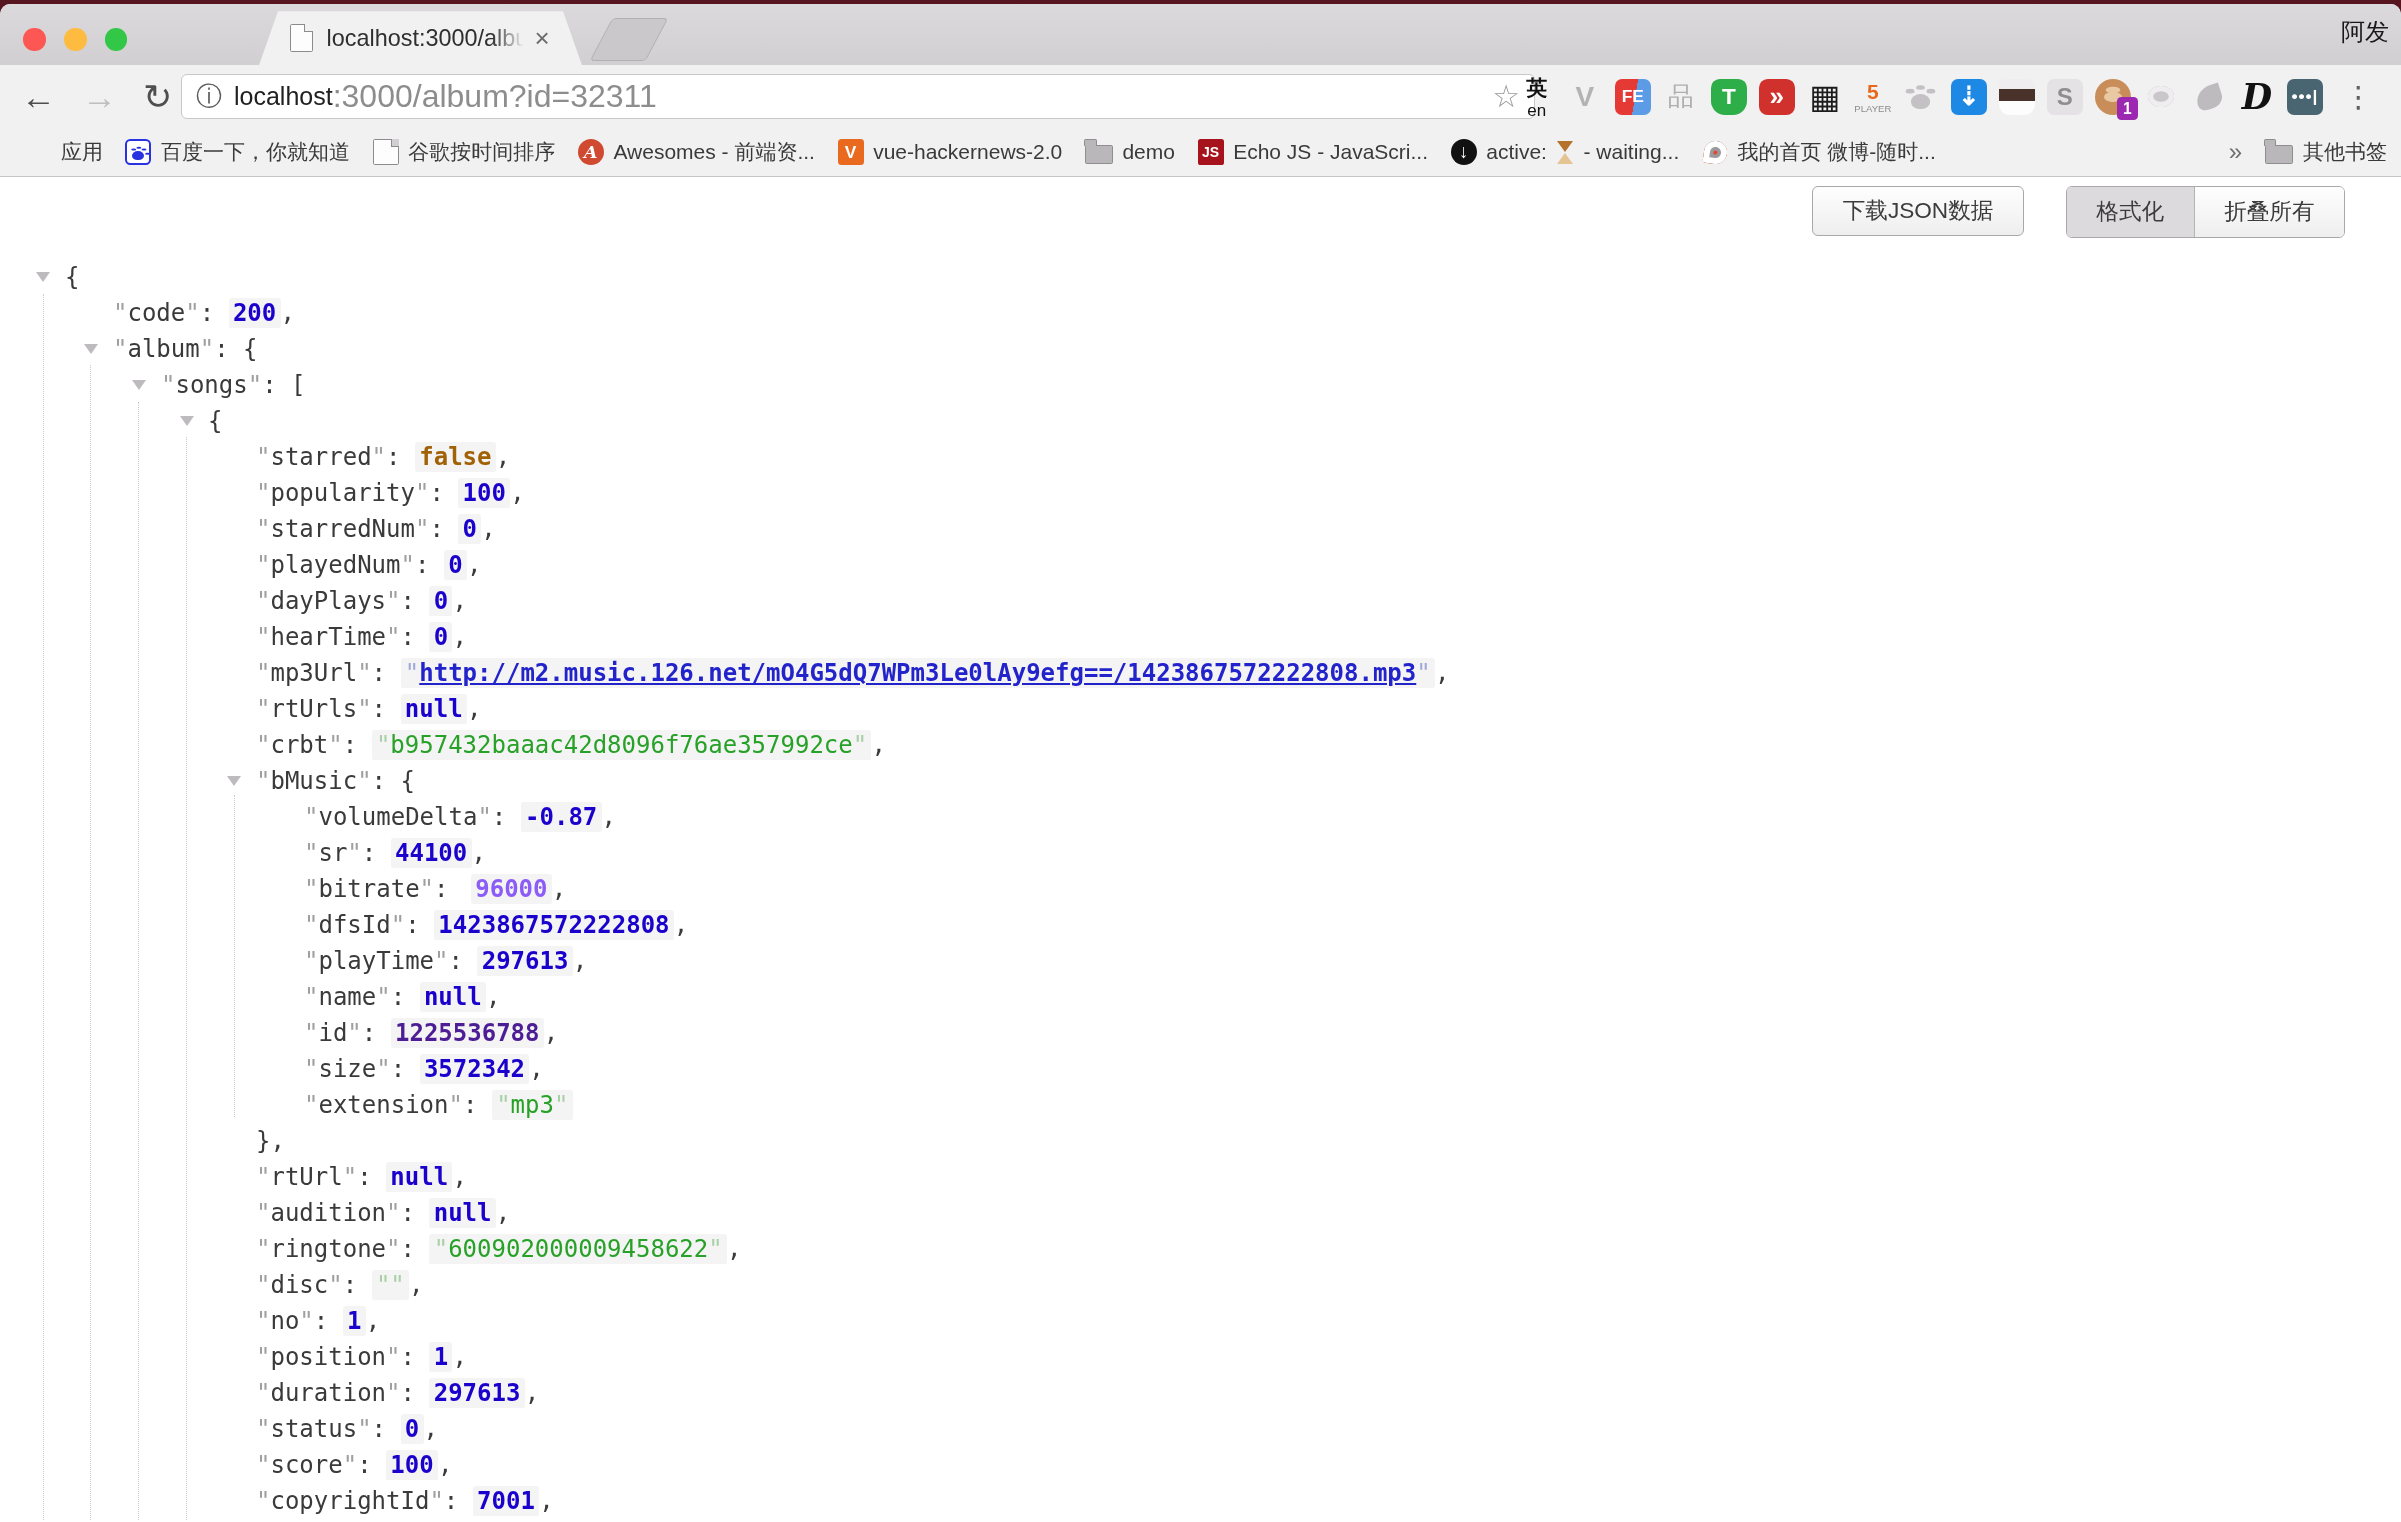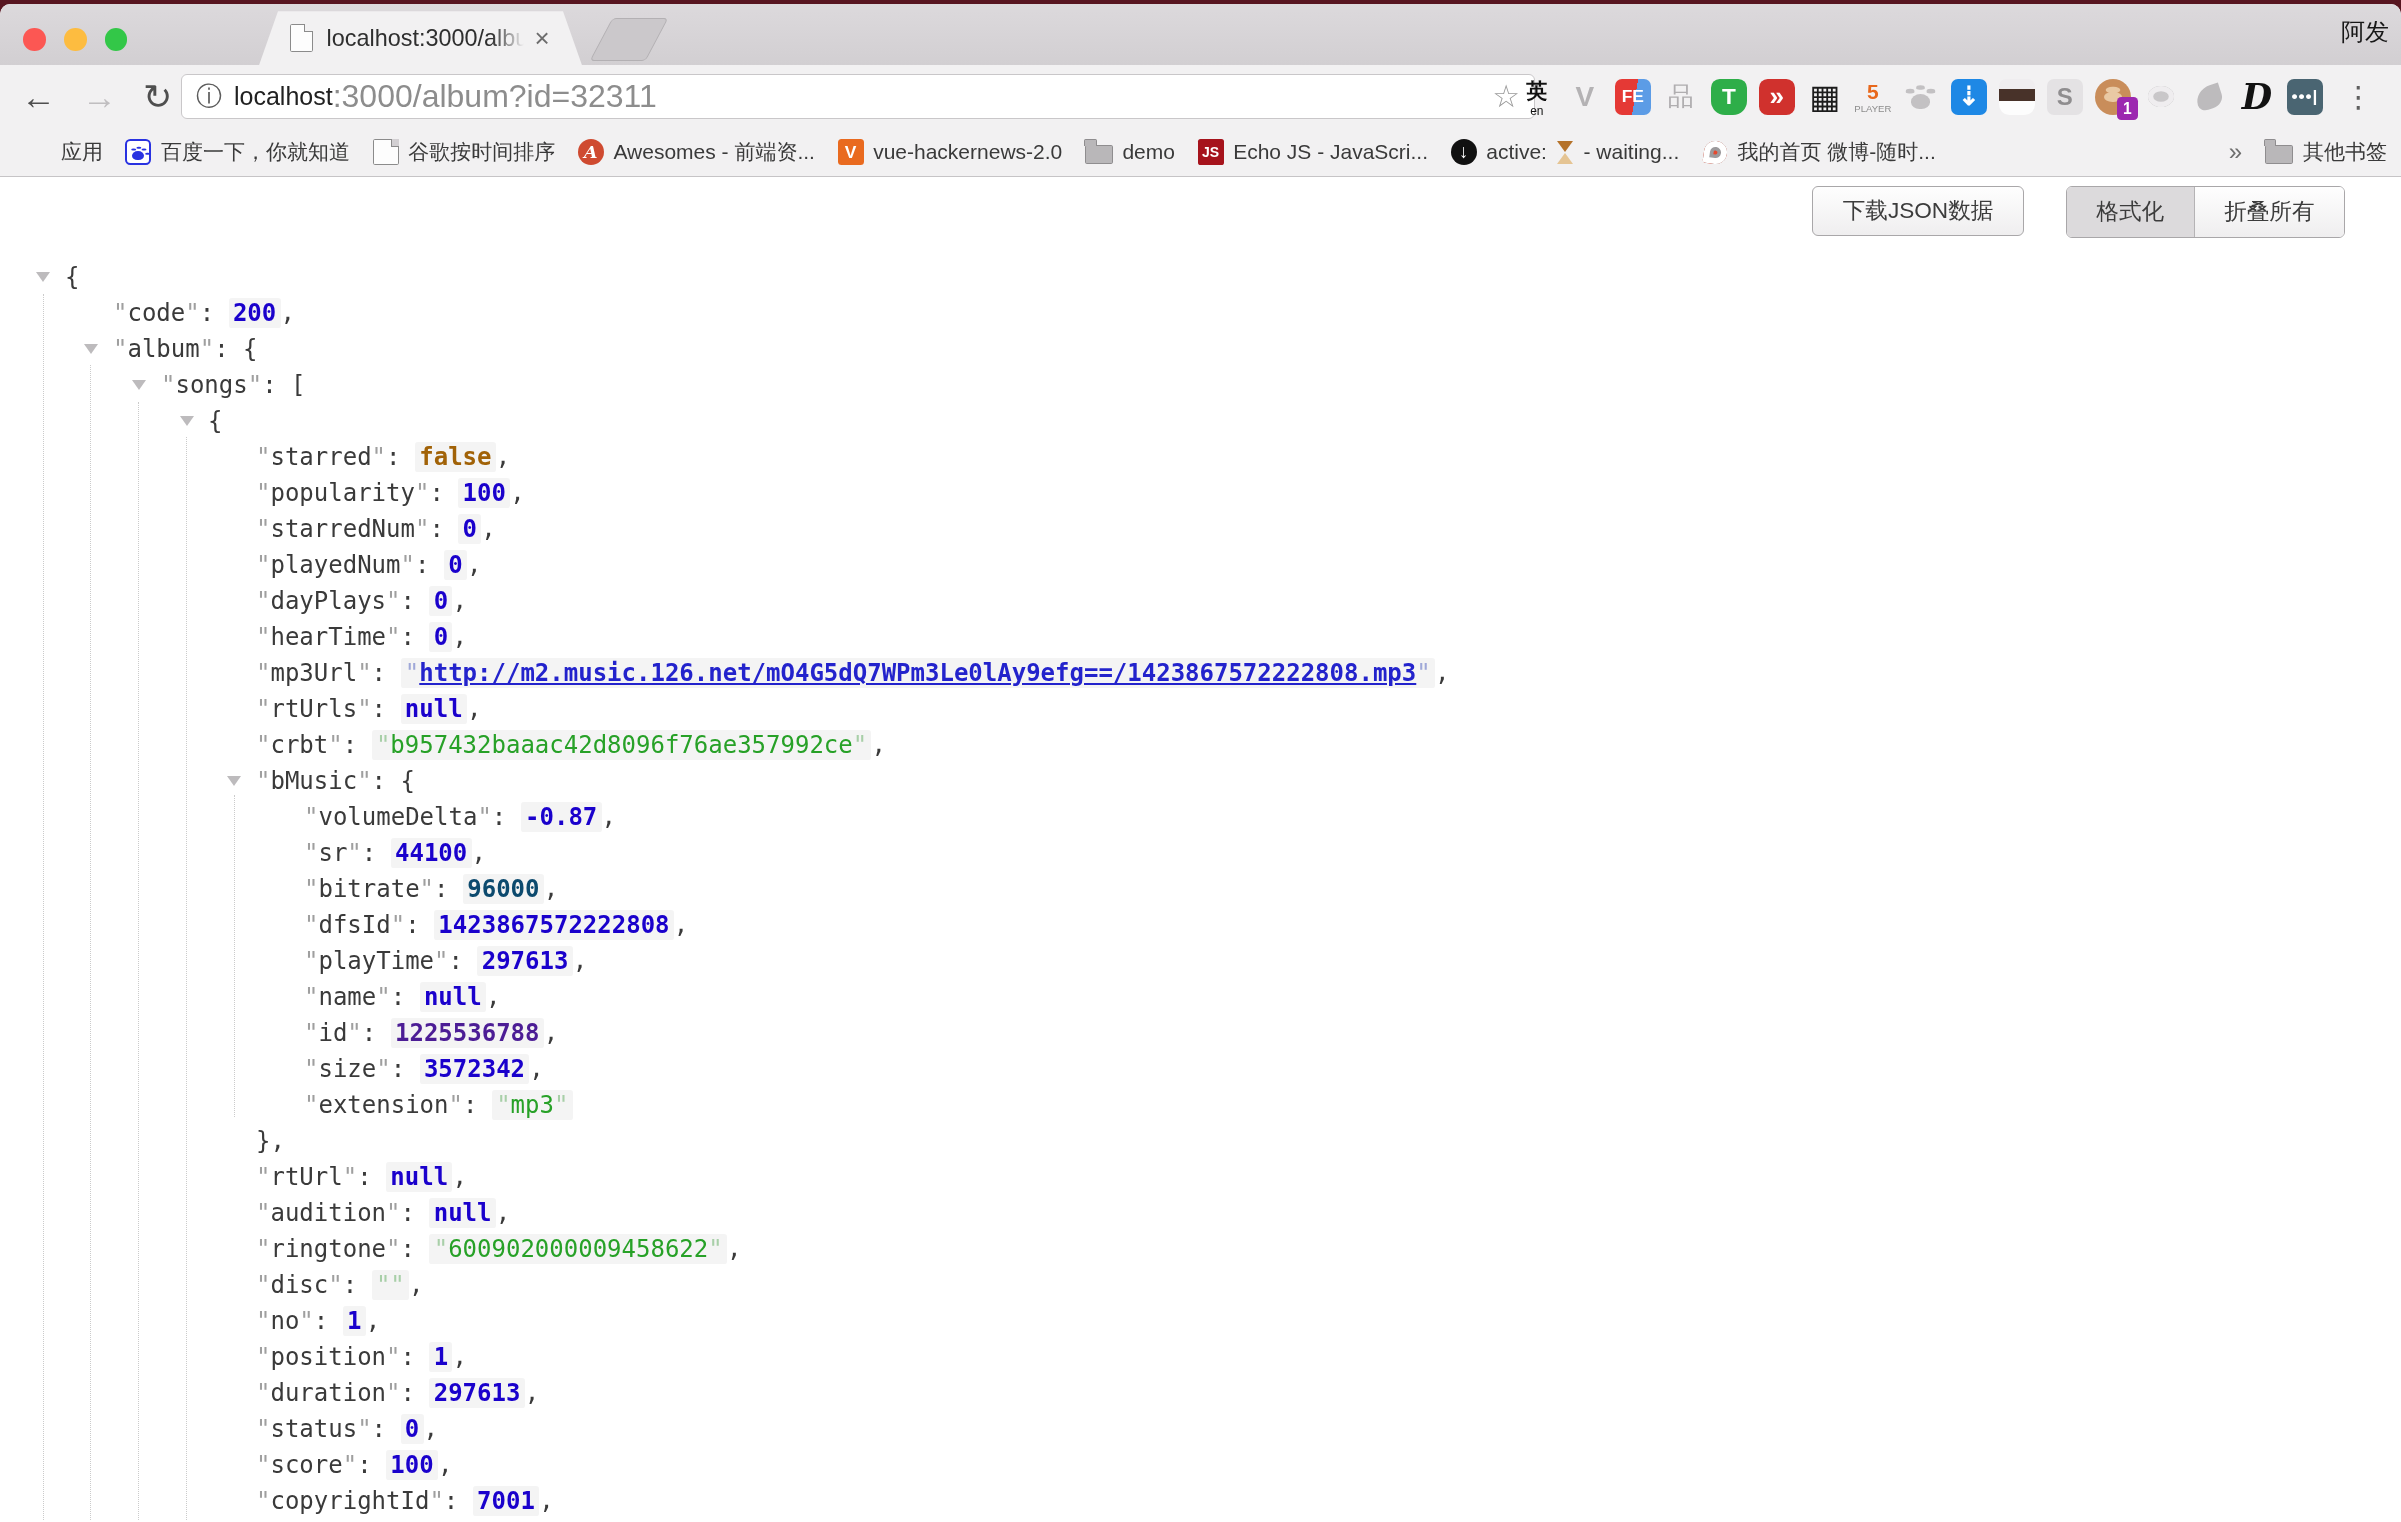--- a/index.html
+++ b/index.html
@@ -30,21 +30,21 @@
   .nav-glyph.disabled { color:#c0bec0; }
   .urlbar { position:absolute; left:181px; top:8.7px; width:1354px; height:45px; background:#fff; border:1.7px solid #c9c7c9; border-radius:6px; display:flex; align-items:center; padding:0 14px; }
   .info-glyph { font-size:26px; color:#5c5c5c; margin-right:12px; }
   .url-host { font-size:25px; color:#212121; }
   .url-rest { font-size:32px; color:#8d8d8d; }
   .star-glyph { margin-left:auto; font-size:31px; color:#9a9a9a; }
   .extrow { position:absolute; right:28px; top:0; height:100%; display:flex; align-items:center; gap:12px; }
   .ext { position:relative; width:36px; height:36px; display:flex; flex-direction:column; align-items:center; justify-content:center; border-radius:7px; font-weight:bold; }
   .ext .sub { display:block; font-size:9.6px; line-height:1; font-weight:normal; }
   .translate-icon { color:#111; font-size:21px; }
-  .translate-icon .sub { font-size:12px; }
+  .translate-icon .sub { font-size:17px; }
   .vimium-icon { color:#b4b2b4; font-size:28px; }
   .fehelper-icon { background:linear-gradient(100deg,#e53935 55%,#5c9ce6 55%); color:#fff; font-size:17.4px; }
   .sitemap-icon { color:#b0aeb0; font-size:26px; font-weight:normal; }
   .shield-t-icon { background:#2eae49; color:#fff; font-size:22.6px; border-radius:8.7px 8.7px 14px 14px; }
   .fastforward-icon { background:#d0312d; color:#fff; font-size:26px; border-radius:8.7px; }
   .qrcode-icon { color:#1c1c1c; font-size:33px; font-weight:normal; }
   .html5-player-icon { color:#e8681c; font-size:21px; }
   .html5-player-icon .sub { color:#8d8d8d; }
   .paw-icon::before { content:""; width:19px; height:14.8px; background:#c3c1c3; border-radius:50% 50% 45% 45%; box-shadow:-10.4px -10.4px 0 -5.2px #c3c1c3, 0 -14px 0 -5.2px #c3c1c3, 10.4px -10.4px 0 -5.2px #c3c1c3; margin-top:8.7px; }
   .download-v-icon { background:#1e88e5; color:#fff; font-size:26px; }
@@ -269,21 +269,21 @@
         <div class="json-row" style="padding-left: 256px;"><span class="q">"</span><span class="key">starredNum</span><span class="q">"</span><span>: </span><span class="val lit" style="color: rgb(26, 1, 204);">0</span><span>,</span></div>
         <div class="json-row" style="padding-left: 256px;"><span class="q">"</span><span class="key">playedNum</span><span class="q">"</span><span>: </span><span class="val lit" style="color: rgb(26, 1, 204);">0</span><span>,</span></div>
         <div class="json-row" style="padding-left: 256px;"><span class="q">"</span><span class="key">dayPlays</span><span class="q">"</span><span>: </span><span class="val lit" style="color: rgb(26, 1, 204);">0</span><span>,</span></div>
         <div class="json-row" style="padding-left: 256px;"><span class="q">"</span><span class="key">hearTime</span><span class="q">"</span><span>: </span><span class="val lit" style="color: rgb(26, 1, 204);">0</span><span>,</span></div>
         <div class="json-row" style="padding-left: 256px;"><span class="q">"</span><span class="key">mp3Url</span><span class="q">"</span><span>: </span><span class="val"><span style="color: rgb(159, 168, 216);">"</span><span class="lnk" style="color: rgb(35, 35, 204);">http://m2.music.126.net/mO4G5dQ7WPm3Le0lAy9efg==/1423867572222808.mp3</span><span style="color: rgb(159, 168, 216);">"</span></span><span>,</span></div>
         <div class="json-row" style="padding-left: 256px;"><span class="q">"</span><span class="key">rtUrls</span><span class="q">"</span><span>: </span><span class="val lit" style="color: rgb(26, 1, 204);">null</span><span>,</span></div>
         <div class="json-row" style="padding-left: 256px;"><span class="q">"</span><span class="key">crbt</span><span class="q">"</span><span>: </span><span class="val"><span style="color: rgb(168, 207, 168);">"</span><span style="color: rgb(39, 161, 39);">b957432baaac42d8096f76ae357992ce</span><span style="color: rgb(168, 207, 168);">"</span></span><span>,</span></div>
         <div class="json-row" style="padding-left: 256px;"><span class="tri" style="left: 227px;"></span><span class="q">"</span><span class="key">bMusic</span><span class="q">"</span><span>: </span><span>{</span></div>
         <div class="json-row" style="padding-left: 304px;"><span class="q">"</span><span class="key">volumeDelta</span><span class="q">"</span><span>: </span><span class="val lit" style="color: rgb(26, 1, 204);">-0.87</span><span>,</span></div>
         <div class="json-row" style="padding-left: 304px;"><span class="q">"</span><span class="key">sr</span><span class="q">"</span><span>: </span><span class="val lit" style="color: rgb(26, 1, 204);">44100</span><span>,</span></div>
-        <div class="json-row" style="padding-left: 304px;"><span class="q">"</span><span class="key">bitrate</span><span class="q">"</span><span>: </span><span class="val lit" style="color: #0c4a6e;">96000</span><span>,</span></div>
+        <div class="json-row" style="padding-left: 304px;"><span class="q">"</span><span class="key">bitrate</span><span class="q">"</span><span>: </span><span class="val lit" style="color: #8b5cf6; margin-left: 8px;">96000</span><span>,</span></div>
         <div class="json-row" style="padding-left: 304px;"><span class="q">"</span><span class="key">dfsId</span><span class="q">"</span><span>: </span><span class="val lit" style="color: rgb(26, 1, 204);">1423867572222808</span><span>,</span></div>
         <div class="json-row" style="padding-left: 304px;"><span class="q">"</span><span class="key">playTime</span><span class="q">"</span><span>: </span><span class="val lit" style="color: rgb(26, 1, 204);">297613</span><span>,</span></div>
         <div class="json-row" style="padding-left: 304px;"><span class="q">"</span><span class="key">name</span><span class="q">"</span><span>: </span><span class="val lit" style="color: rgb(26, 1, 204);">null</span><span>,</span></div>
         <div class="json-row" style="padding-left: 304px;"><span class="q">"</span><span class="key">id</span><span class="q">"</span><span>: </span><span class="val lit" style="color: #4c1d95;">1225536788</span><span>,</span></div>
         <div class="json-row" style="padding-left: 304px;"><span class="q">"</span><span class="key">size</span><span class="q">"</span><span>: </span><span class="val lit" style="color: rgb(26, 1, 204);">3572342</span><span>,</span></div>
         <div class="json-row" style="padding-left: 304px;"><span class="q">"</span><span class="key">extension</span><span class="q">"</span><span>: </span><span class="val"><span style="color: rgb(168, 207, 168);">"</span><span style="color: rgb(39, 161, 39);">mp3</span><span style="color: rgb(168, 207, 168);">"</span></span></div>
         <div class="json-row" style="padding-left: 256px;"><span>},</span></div>
         <div class="json-row" style="padding-left: 256px;"><span class="q">"</span><span class="key">rtUrl</span><span class="q">"</span><span>: </span><span class="val lit" style="color: rgb(26, 1, 204);">null</span><span>,</span></div>
         <div class="json-row" style="padding-left: 256px;"><span class="q">"</span><span class="key">audition</span><span class="q">"</span><span>: </span><span class="val lit" style="color: rgb(26, 1, 204);">null</span><span>,</span></div>
         <div class="json-row" style="padding-left: 256px;"><span class="q">"</span><span class="key">ringtone</span><span class="q">"</span><span>: </span><span class="val"><span style="color: rgb(168, 207, 168);">"</span><span style="color: rgb(39, 161, 39);">600902000009458622</span><span style="color: rgb(168, 207, 168);">"</span></span><span>,</span></div>

